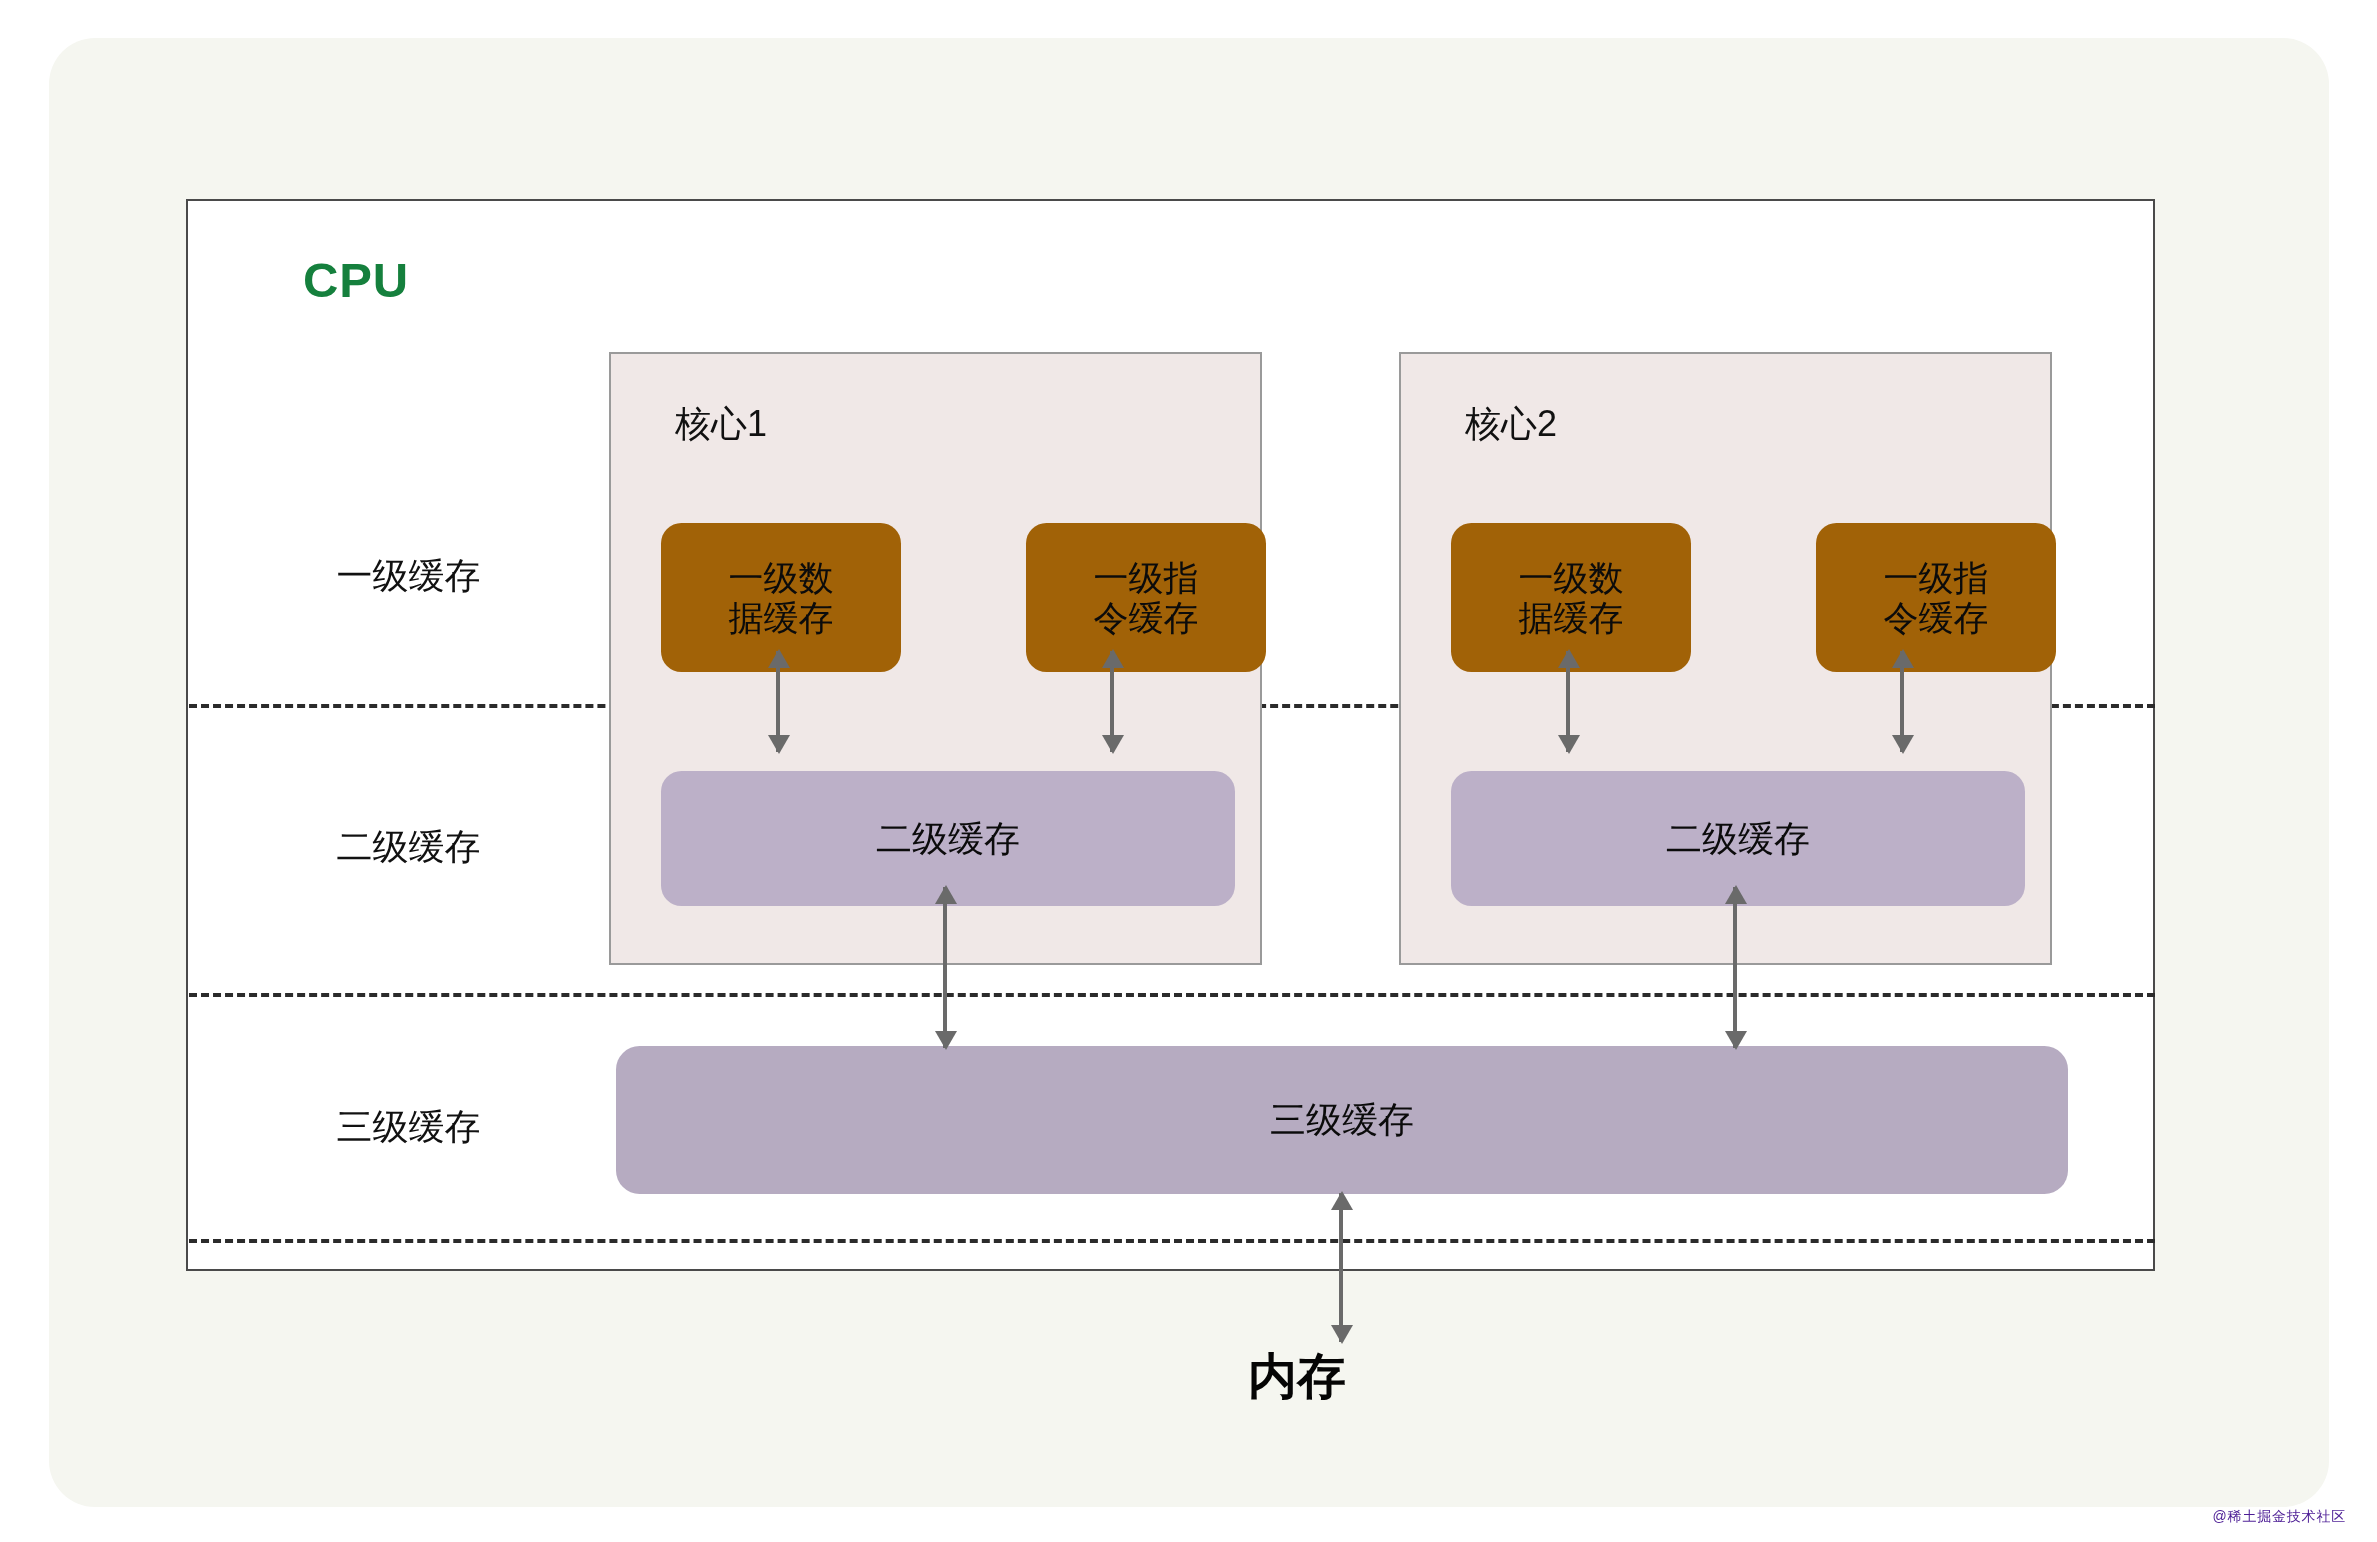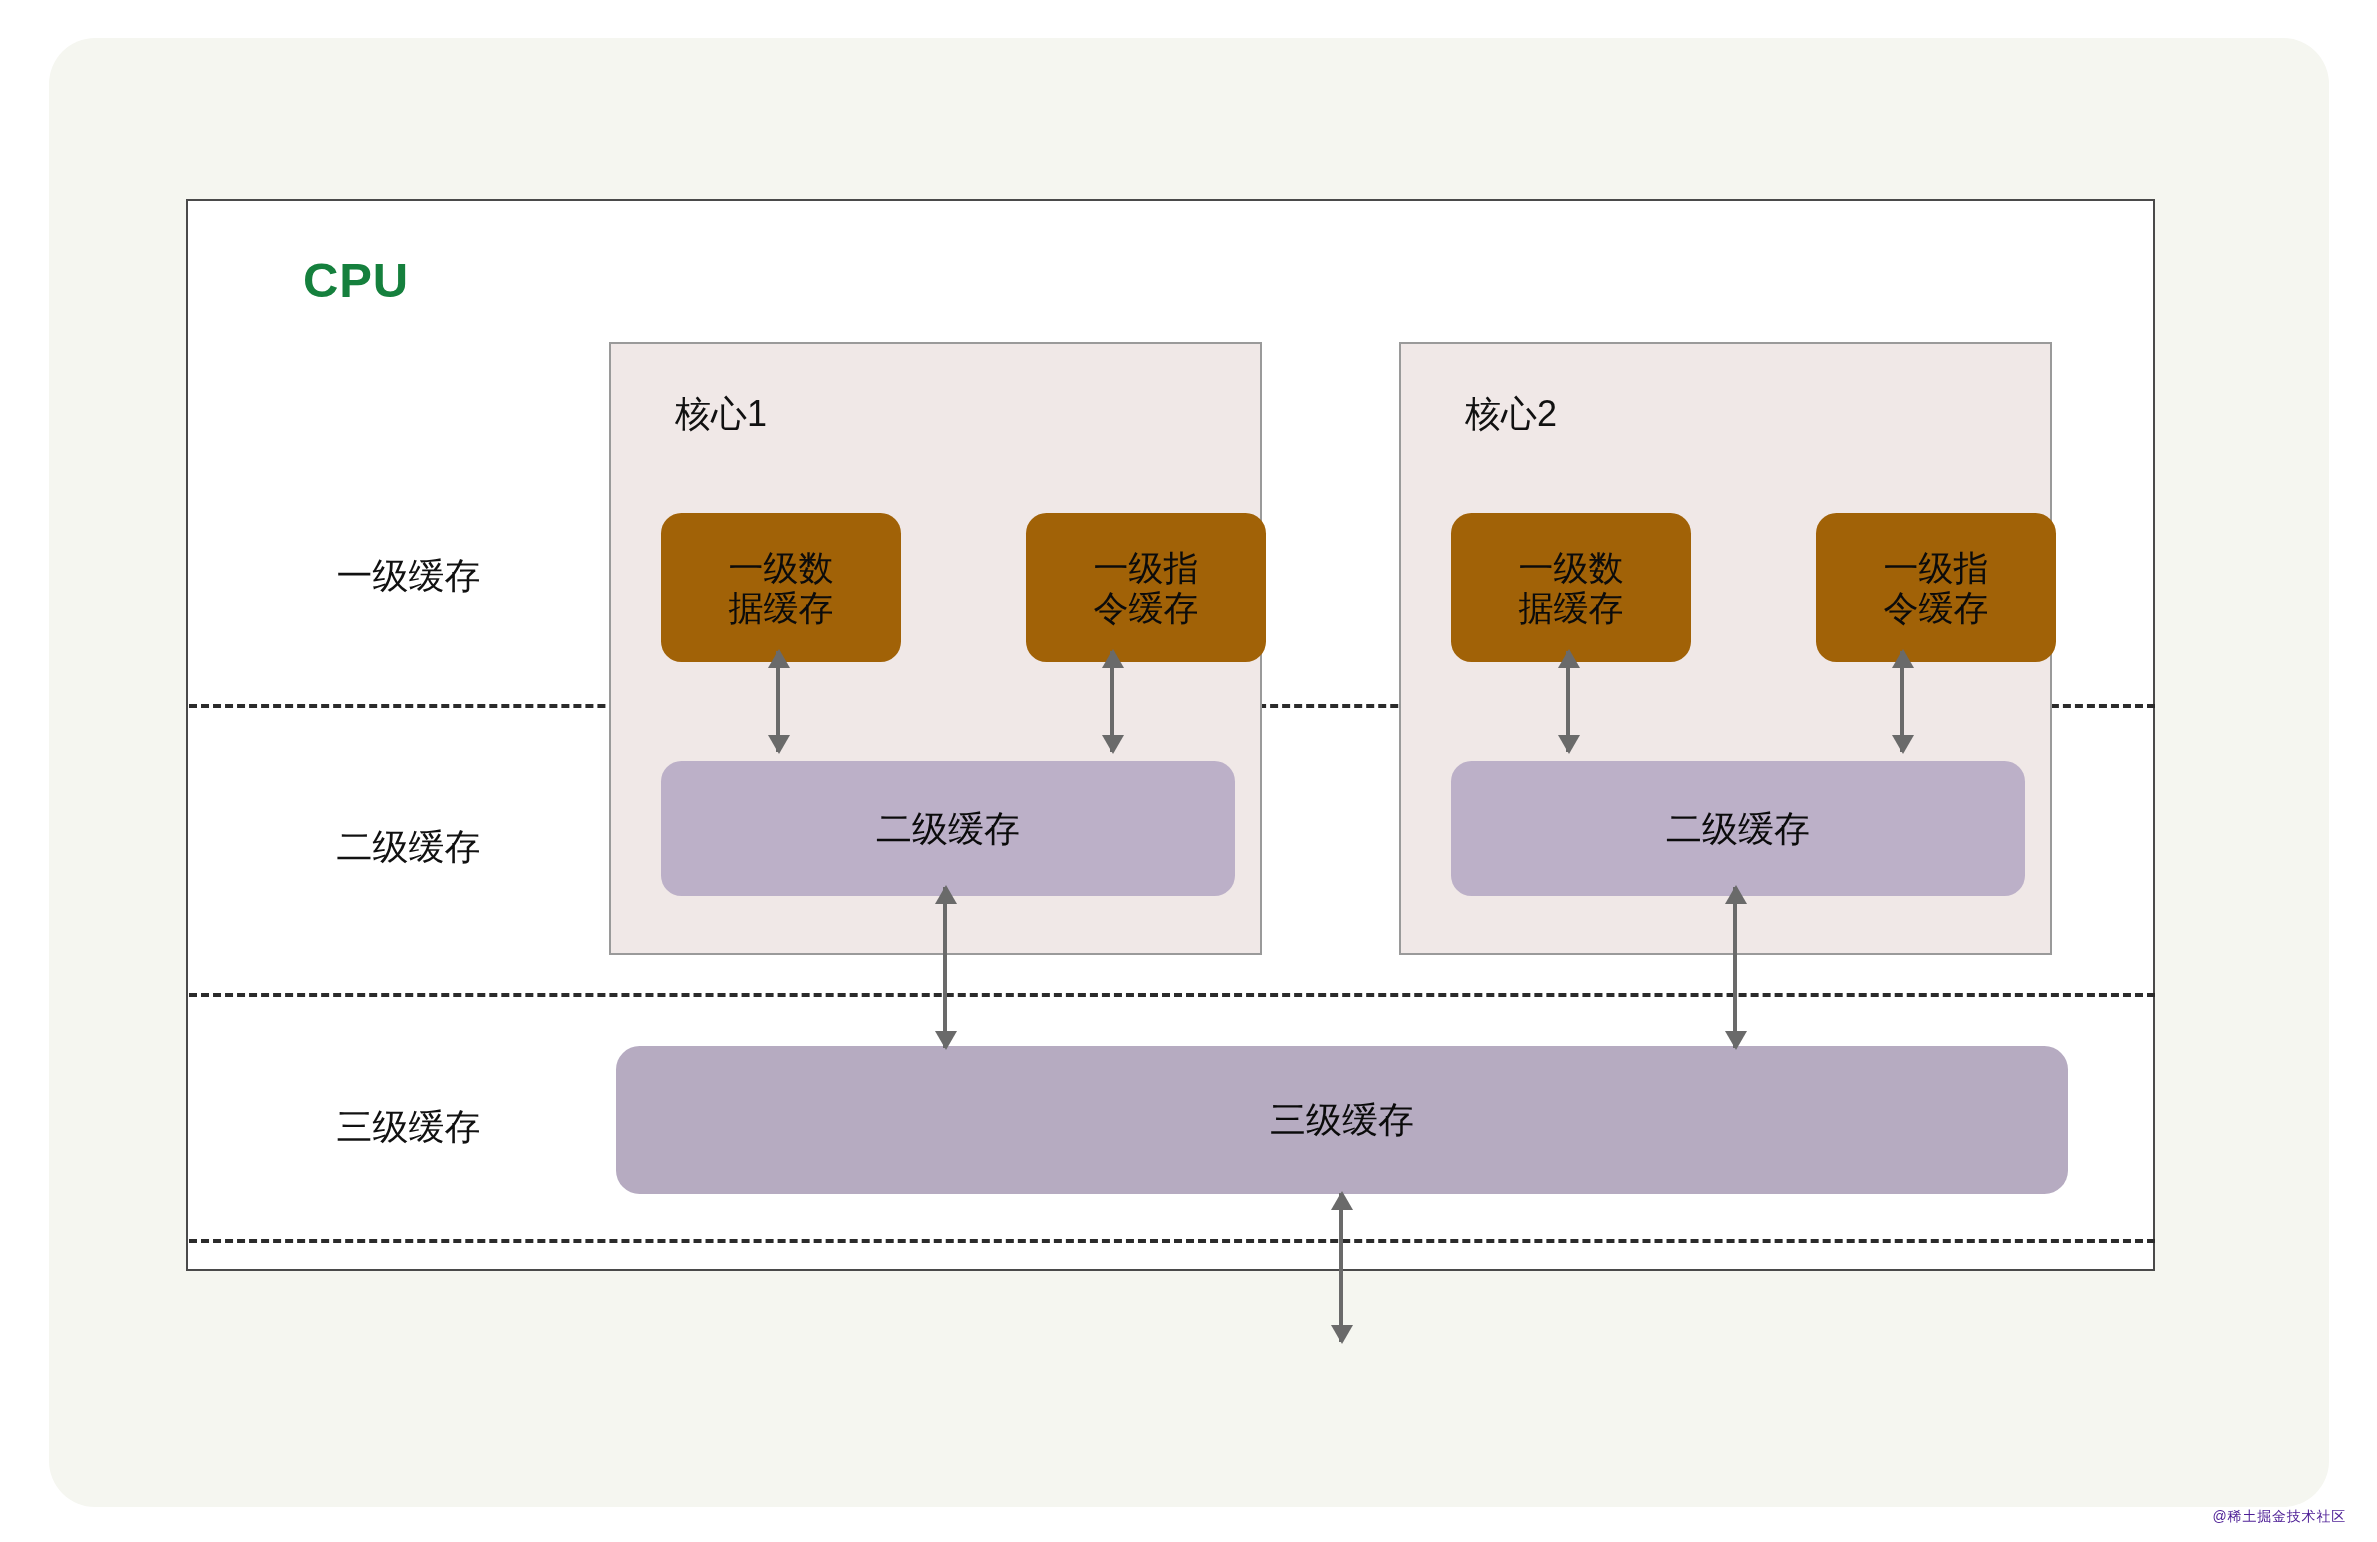--- a/index.html
+++ b/index.html
@@ -75,21 +75,21 @@
     text-align: center;
     line-height: 1;
   }
   .level-label.l1 { top: 558px; }
   .level-label.l2 { top: 829px; }
   .level-label.l3 { top: 1109px; }
 
   
   .core-box {
     position: absolute;
-    top: 342px;
+    top: 352px;
     width: 653px;
     height: 613px;
     background: #f0e8e7;
     border: 2.4px solid #9a9a9a;
     box-sizing: border-box;
   }
   .core-box.core1 { left: 609px; }
   .core-box.core2 { left: 1399px; }
 
   .core-title {
@@ -310,17 +310,18 @@
     <div class="head up"></div>
     <div class="head down"></div>
   </div>
 
   <div class="arrow" style="left:1326px; top:1193px; height:149px;">
     <div class="shaft"></div>
     <div class="head up"></div>
     <div class="head down"></div>
   </div>
 
+  <div class="memory-label">内存</div>
 
   <div class="watermark">@稀土掘金技术社区</div>
 
 </div>
 
 
 </body></html>

